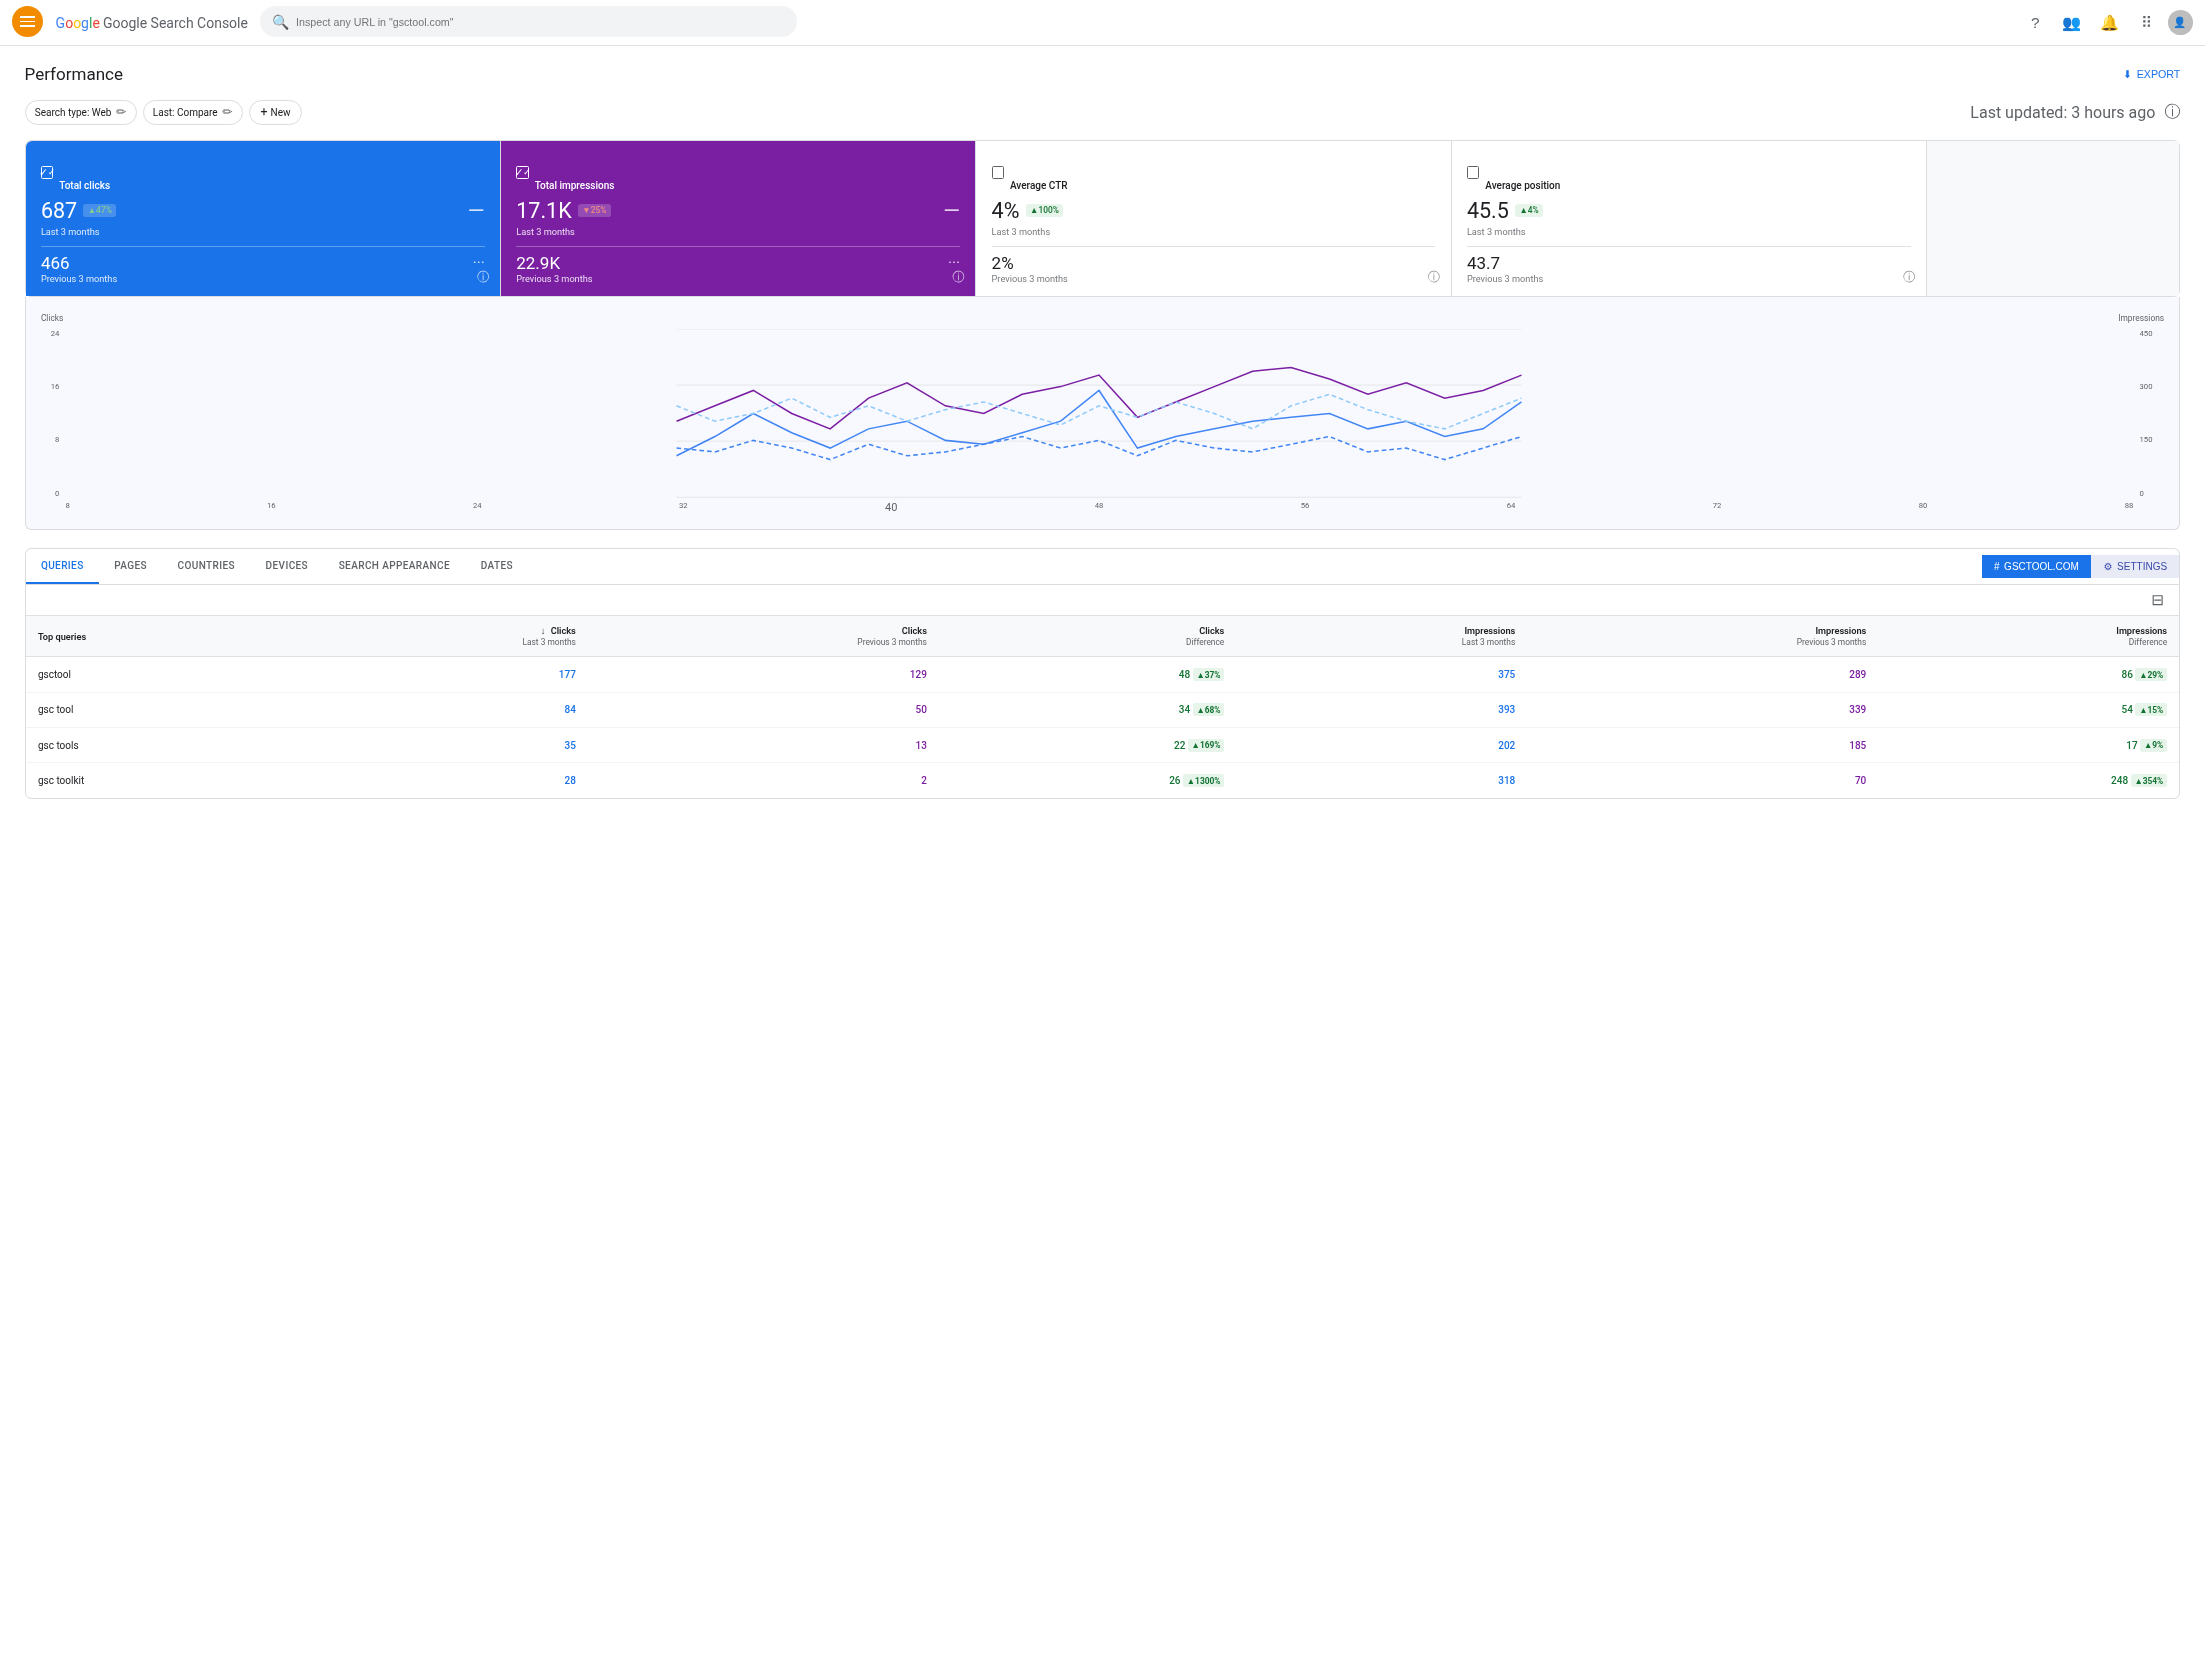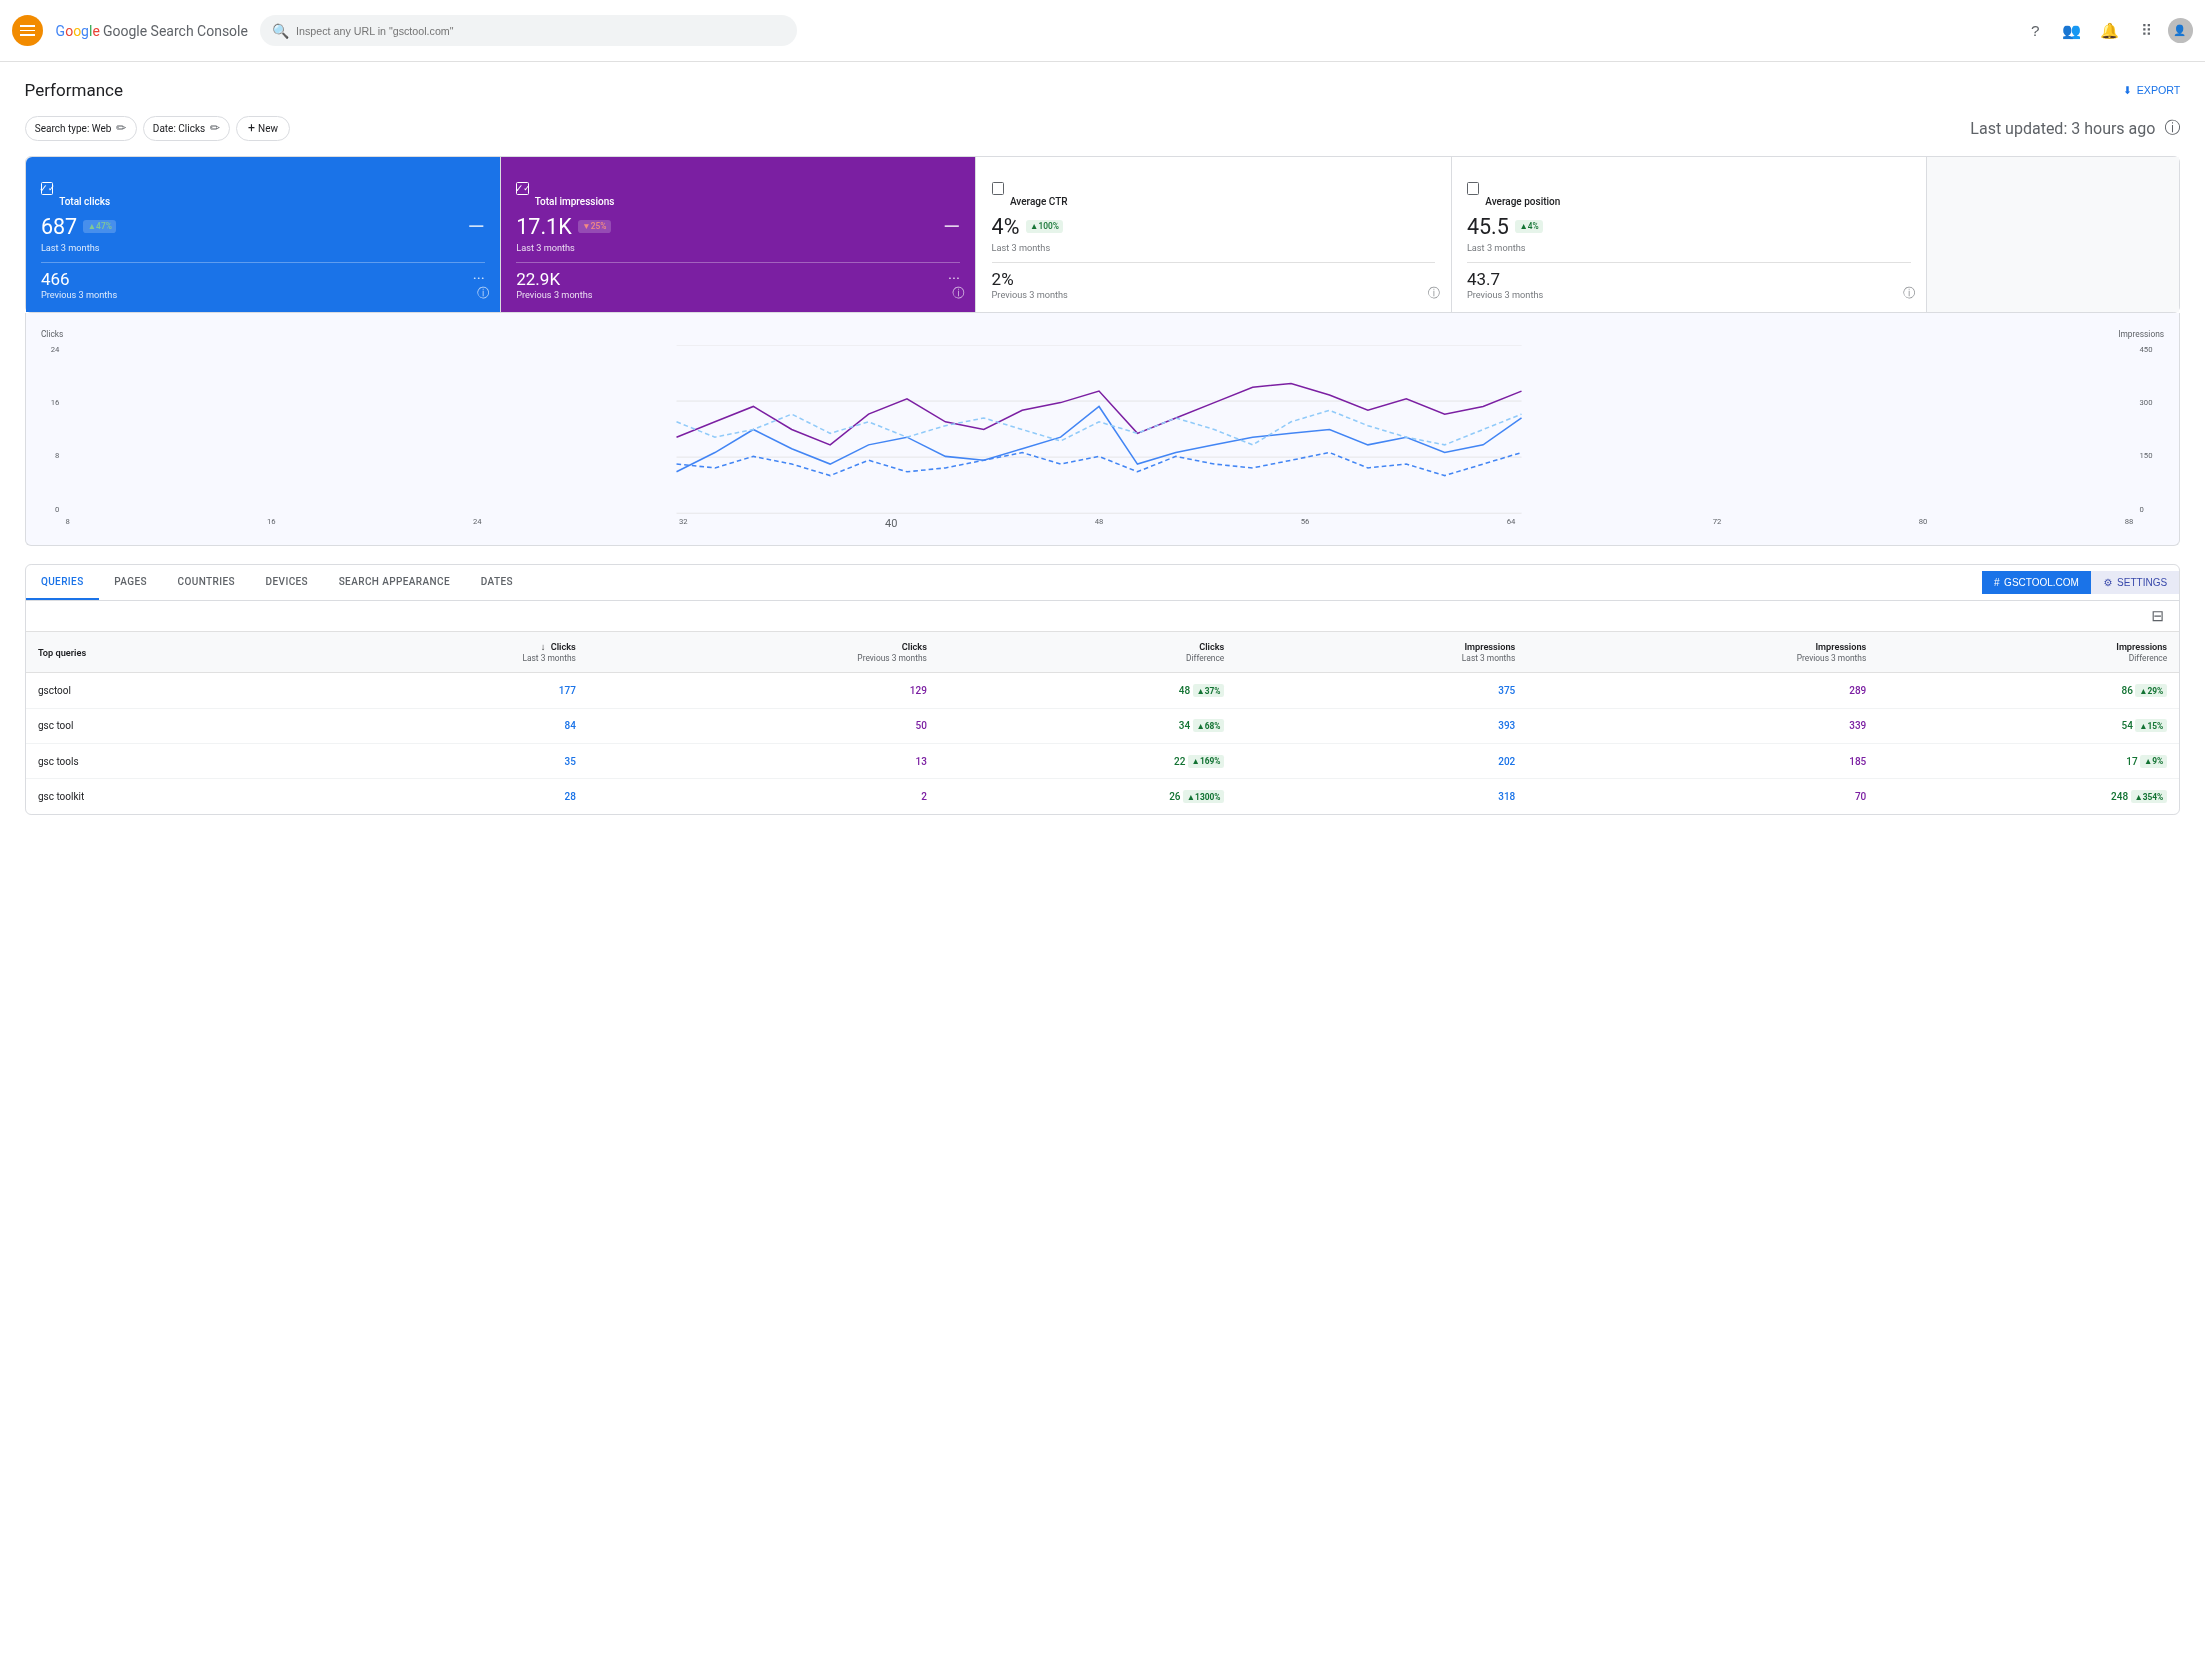--- a/index.html
+++ b/index.html
@@ -1,24 +1,23 @@
 <!DOCTYPE html>
 <html style="font-size:12.3px"><head>
   <meta charset="utf-8">
   <style>
     * { box-sizing: border-box; margin: 0; padding: 0; }
     body { font-family: 'Google Sans', Roboto, Arial, sans-serif; background: #fff; font-size: 10.7px; color: #202124; }
 
     
     .header {
       display: flex;
-      align-items: center;
       padding: 6.1px 12.3px;
       border-bottom: 0.8px solid #e0e0e0;
-      height: 62px;
+      height: 46px;
       gap: 12.3px;
     }
     .hamburger {
       width: 31px; height: 31px;
       display: flex; align-items: center; justify-content: center;
       cursor: pointer; border-radius: 50%;
       background: #f28b00;
       flex-shrink: 0;
     }
     .hamburger span {
@@ -346,21 +345,21 @@
       <span>EXPORT</span>
     </button>
   </div>
 
   <div class="filters-row">
     <div class="filter-chip">
       <span>Search type: Web</span>
       <span class="edit-icon">✏</span>
     </div>
     <div class="filter-chip">
-      <span>Date: Clicks</span>
+      <span>Last: Compare</span>
       <span class="edit-icon">✏</span>
     </div>
     <div class="new-btn">
       <span style="font-size:12.3px;">+</span>
       <span>New</span>
     </div>
     <div class="last-updated">
       <span>Last updated: 3 hours ago</span>
       <span style="color:#5f6368;">ⓘ</span>
     </div>

